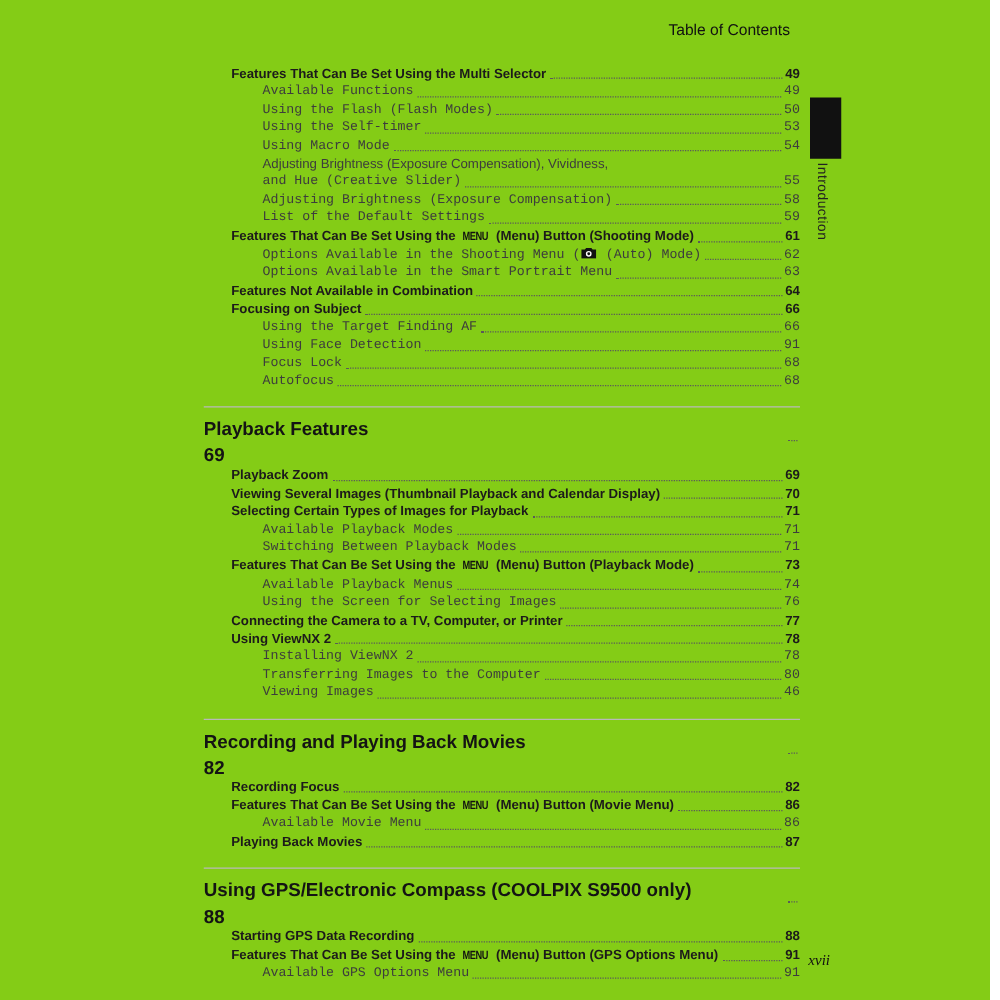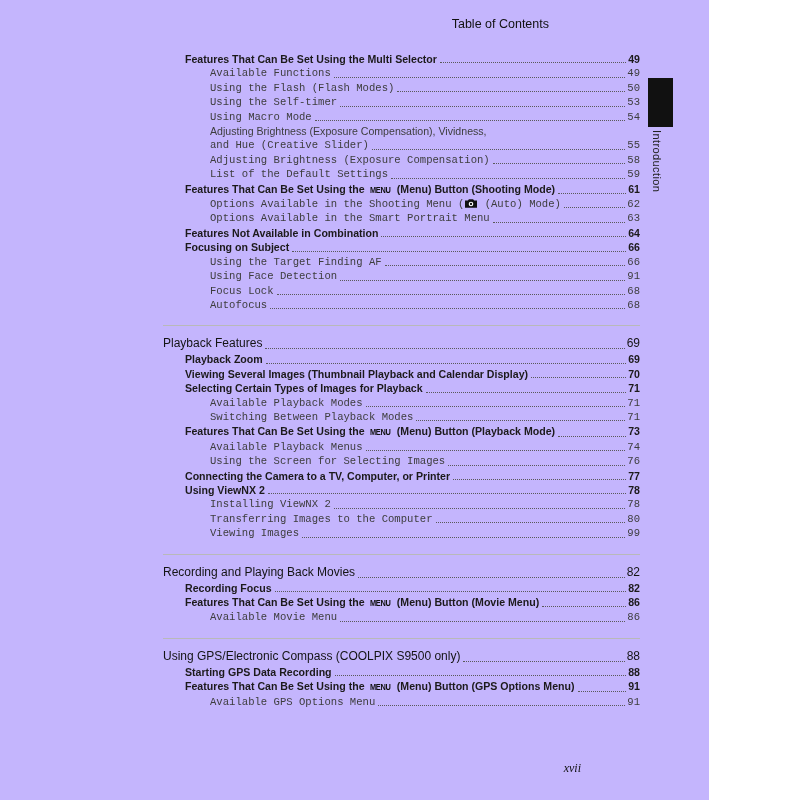--- a/index.html
+++ b/index.html
@@ -1,17 +1,17 @@
 <!DOCTYPE html>
 <html><head>
 <meta charset="utf-8">
 <style>
   html,body { margin:0; padding:0; background:#fff; }
   .page {
-    position:relative; width:709px; height:800px; background:#c4b5fd;
+    position:relative; width:792px; height:800px; background:#84cc16;
     font-family:"Liberation Sans", sans-serif; color:#231f20; overflow:hidden;
   }
   .header {
     position:absolute; top:17px; right:160px;
     font-size:12.5px; color:#111;
   }
   .intro-tab {
     position:absolute; left:648px; top:78px; width:25px; height:49px;
     background:#111;
   }
@@ -20,21 +20,21 @@
     writing-mode:vertical-rl; font-size:11px; color:#222; letter-spacing:0.4px;
   }
   .folio {
     position:absolute; top:761px; right:128px;
     font-family:"Liberation Serif", serif; font-style:italic; font-size:12px; color:#111;
   }
   .toc { position:absolute; left:163px; top:52px; width:477px; }
   .toc-section + .toc-section { margin-top:13px; border-top:1px solid #b9b9b9; padding-top:9px; }
   .toc-row { display:flex; align-items:baseline; line-height:14.4px; font-size:10.6px; color:#3d3d3d; }
   .toc-row.bold { font-weight:bold; color:#1c1a1b; }
-  .toc-row.section-title { font-size:12px; font-weight:normal; color:#141414; line-height:17px; }
+  .toc-row.section-title { font-size:15px; font-weight:bold; color:#141414; line-height:17px;flex-direction:column; }
   .toc-row.lvl1 { padding-left:22px; }
   .toc-row.lvl2 { padding-left:47px;font-family:Liberation Mono, monospace; }
   .plain-line { line-height:14.4px; font-size:10.6px; color:#3d3d3d; }
   .plain-line.lvl2 { padding-left:47px; }
   .label { white-space:nowrap; }
   .leader {
     flex:1 1 auto; min-width:8px; border-bottom:1.4px dotted #5a5a5a;
     align-self:flex-end; margin:0 2px 3px 3px;
   }
   .pagenum { white-space:nowrap; }
@@ -207,21 +207,21 @@
           <span class="pagenum">78</span>
         </div>
         <div class="toc-row lvl2">
           <span class="label">Transferring Images to the Computer</span>
           <span class="leader"></span>
           <span class="pagenum">80</span>
         </div>
         <div class="toc-row lvl2">
           <span class="label">Viewing Images</span>
           <span class="leader"></span>
-          <span class="pagenum">99</span>
+          <span class="pagenum">46</span>
         </div>
       </div>
       <div class="toc-section">
         <div class="toc-row section-title">
           <span class="label">Recording and Playing Back Movies</span>
           <span class="leader"></span>
           <span class="pagenum">82</span>
         </div>
         <div class="toc-row lvl1 bold">
           <span class="label">Recording Focus</span>
@@ -230,20 +230,25 @@
         </div>
         <div class="toc-row lvl1 bold">
           <span class="label">Features That Can Be Set Using the <span class="menu-icon">MENU</span> (Menu) Button (Movie Menu)</span>
           <span class="leader"></span>
           <span class="pagenum">86</span>
         </div>
         <div class="toc-row lvl2">
           <span class="label">Available Movie Menu</span>
           <span class="leader"></span>
           <span class="pagenum">86</span>
+        </div>
+        <div class="toc-row lvl1 bold">
+          <span class="label">Playing Back Movies</span>
+          <span class="leader"></span>
+          <span class="pagenum">87</span>
         </div>
       </div>
       <div class="toc-section">
         <div class="toc-row section-title">
           <span class="label">Using GPS/Electronic Compass (COOLPIX S9500 only)</span>
           <span class="leader"></span>
           <span class="pagenum">88</span>
         </div>
         <div class="toc-row lvl1 bold">
           <span class="label">Starting GPS Data Recording</span>

